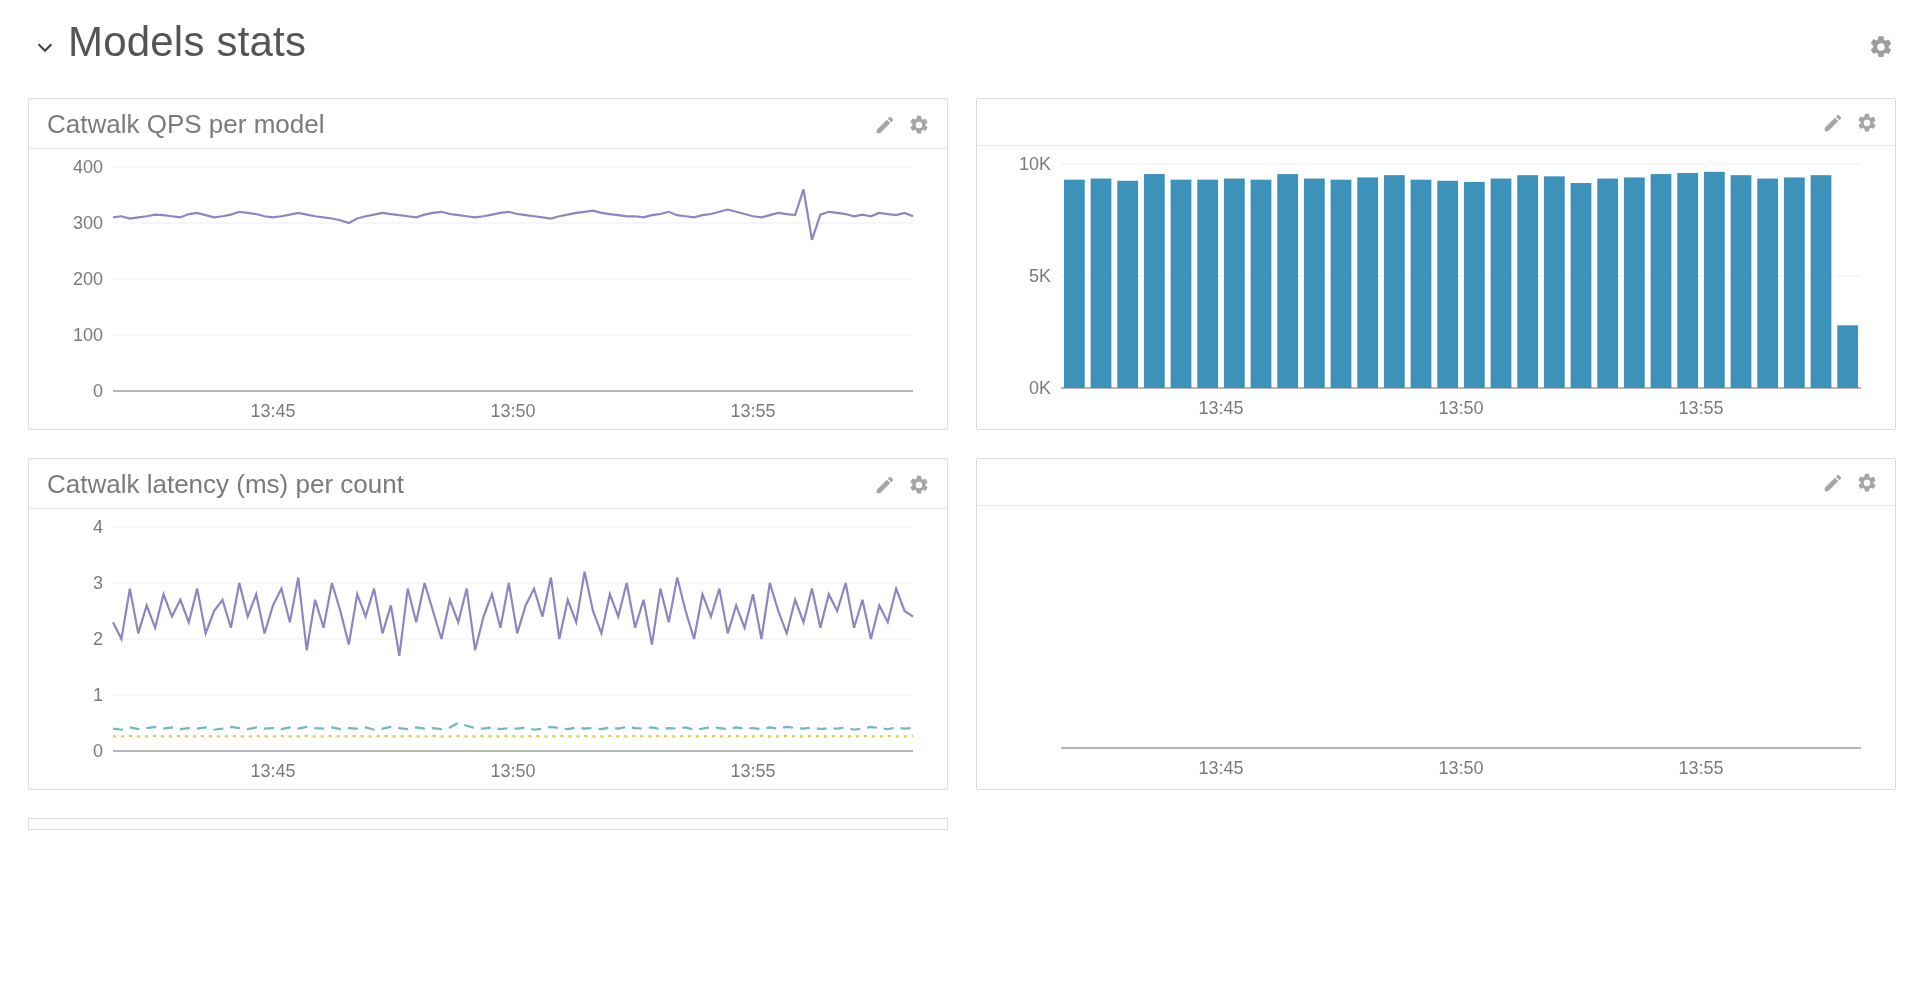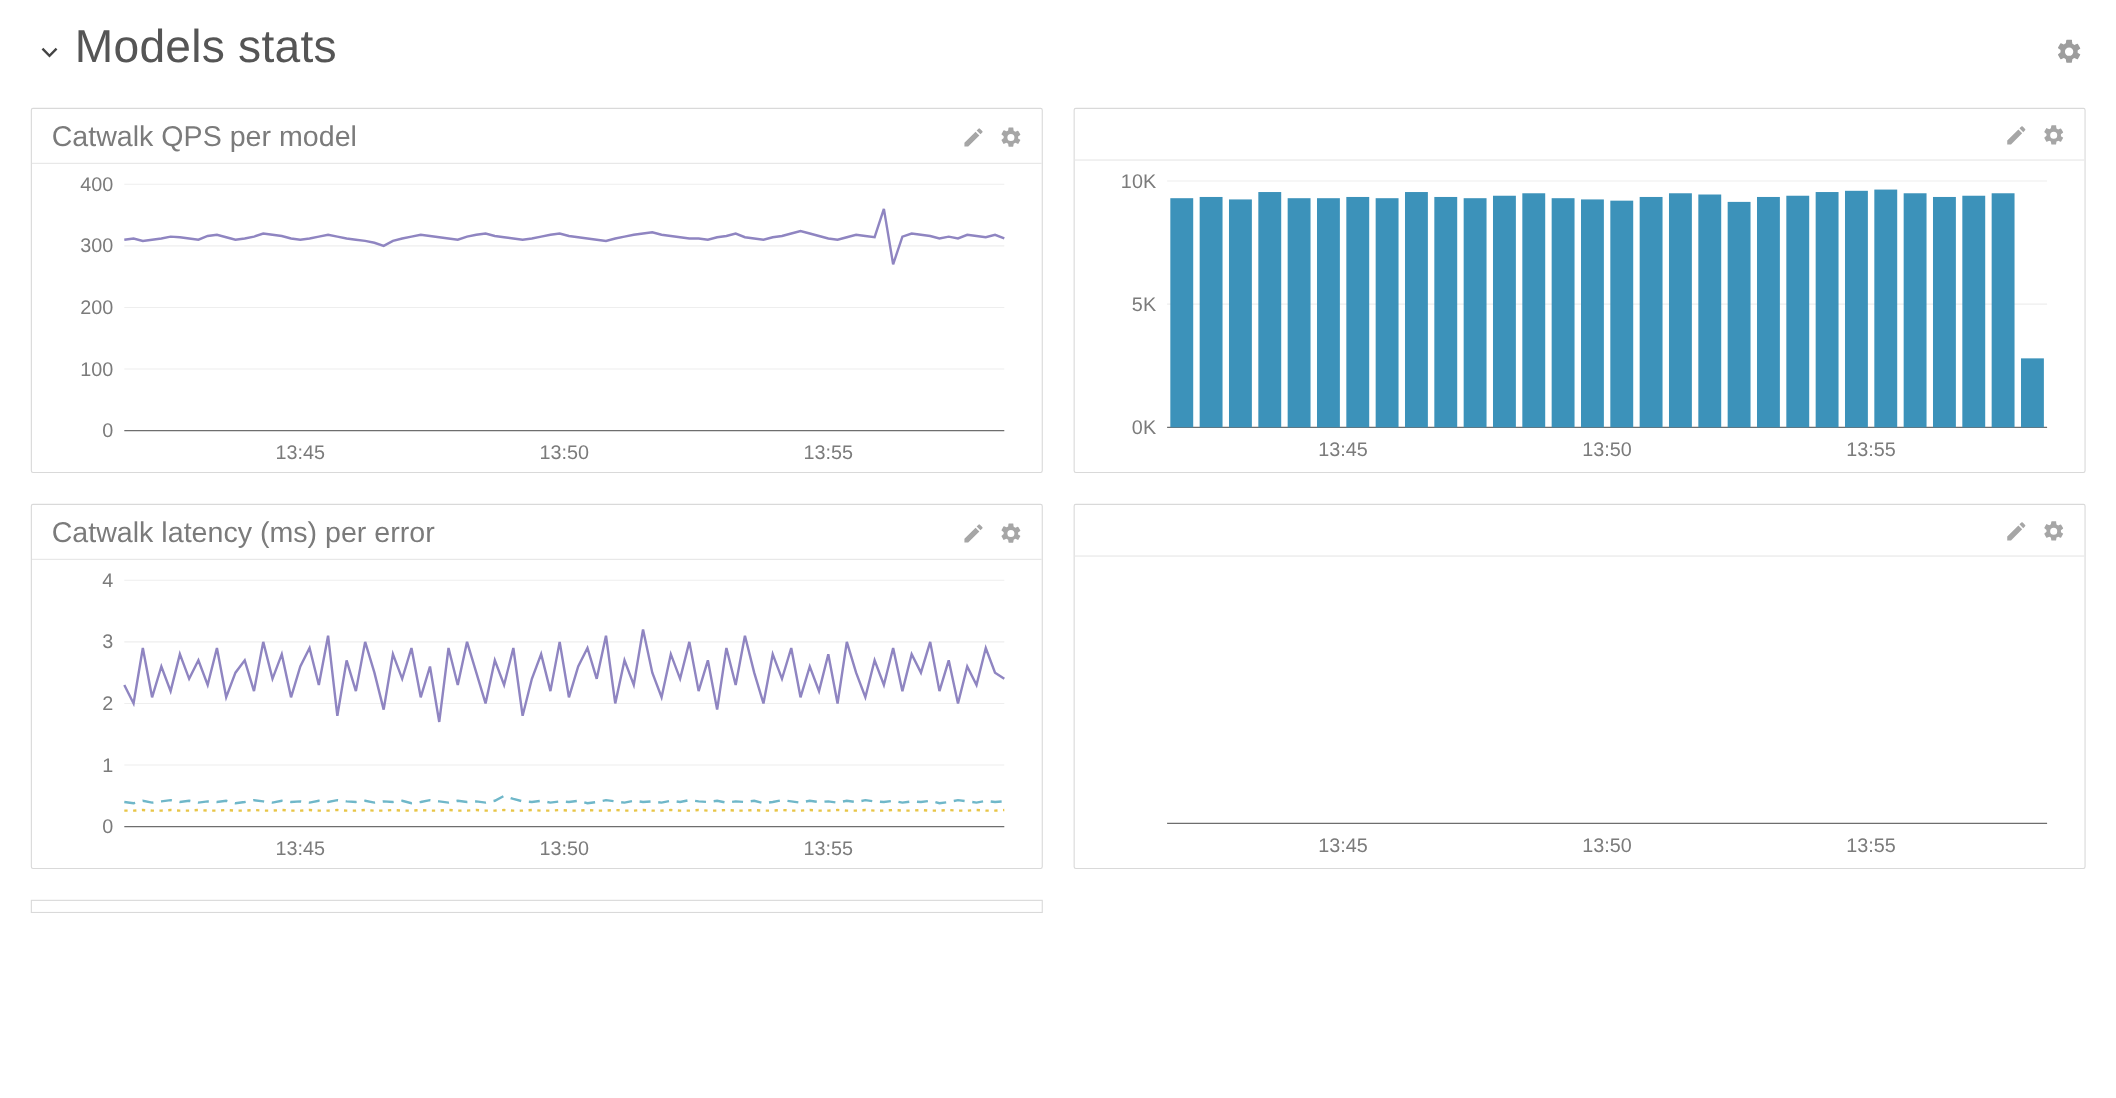--- a/index.html
+++ b/index.html
@@ -215,21 +215,21 @@
             <rect x="729.6" y="17.200000000000017" width="20.8" height="212.79999999999998" fill="#3c92ba"></rect>
             <rect x="756.2666666666667" y="20.560000000000002" width="20.8" height="209.44" fill="#3c92ba"></rect>
             <rect x="782.9333333333333" y="19.439999999999998" width="20.8" height="210.56" fill="#3c92ba"></rect>
             <rect x="809.6" y="17.200000000000017" width="20.8" height="212.79999999999998" fill="#3c92ba"></rect>
             <rect x="836.2666666666667" y="167.28" width="20.8" height="62.72" fill="#3c92ba"></rect>
           </svg></div>
     </div>
 
     <div class="panel">
       <div class="panel-title-row">
-        <span class="panel-title">Catwalk latency (ms) per error</span>
+        <span class="panel-title">Catwalk latency (ms) per count</span>
         <div class="spacer"></div>
         <div class="icon-btn">
             <svg viewBox="0 0 24 24">
               <use href="#pencil-path"></use>
             </svg>
           </div>
         <div class="icon-btn">
             <svg viewBox="0 0 24 24">
               <use href="#gear-path"></use>
             </svg>

